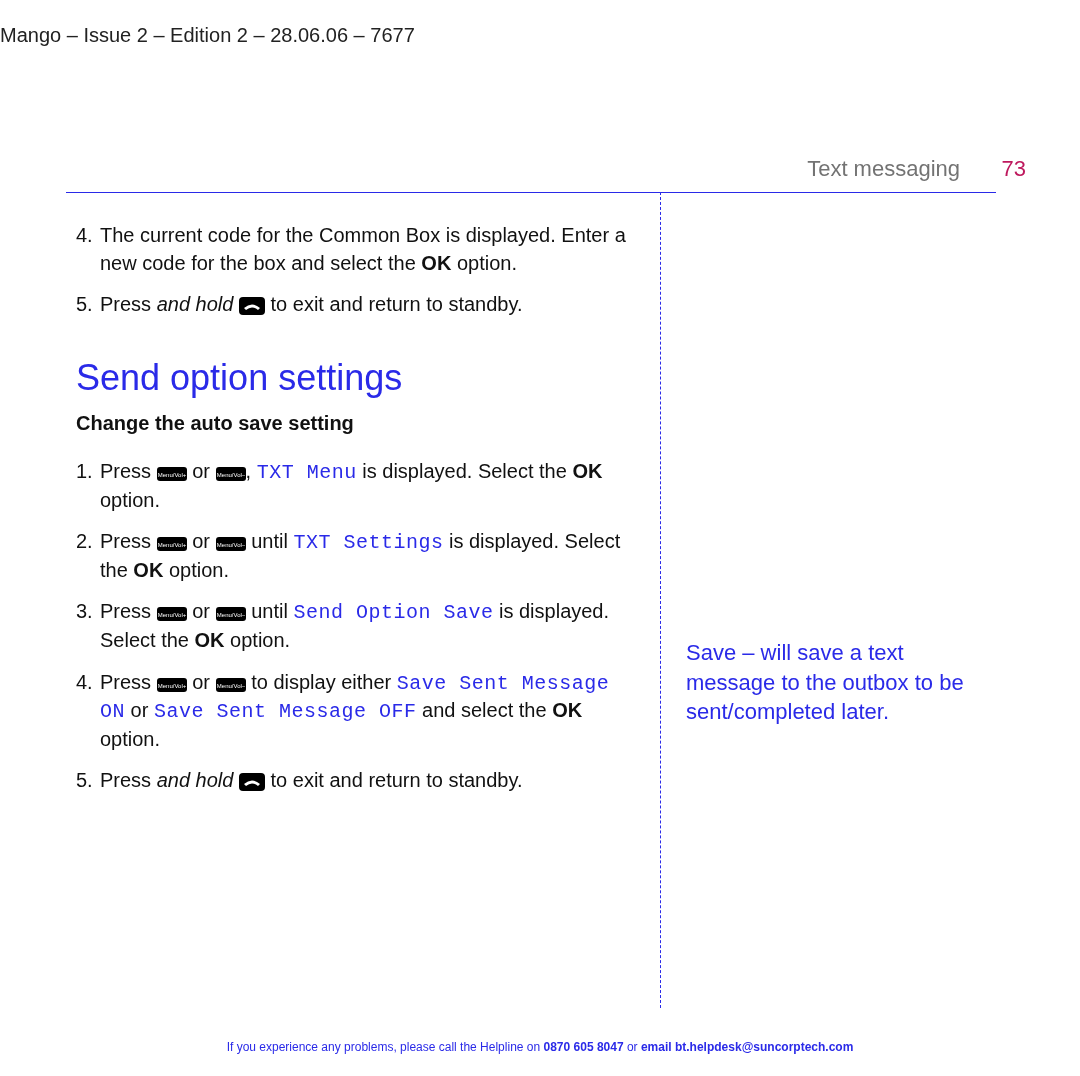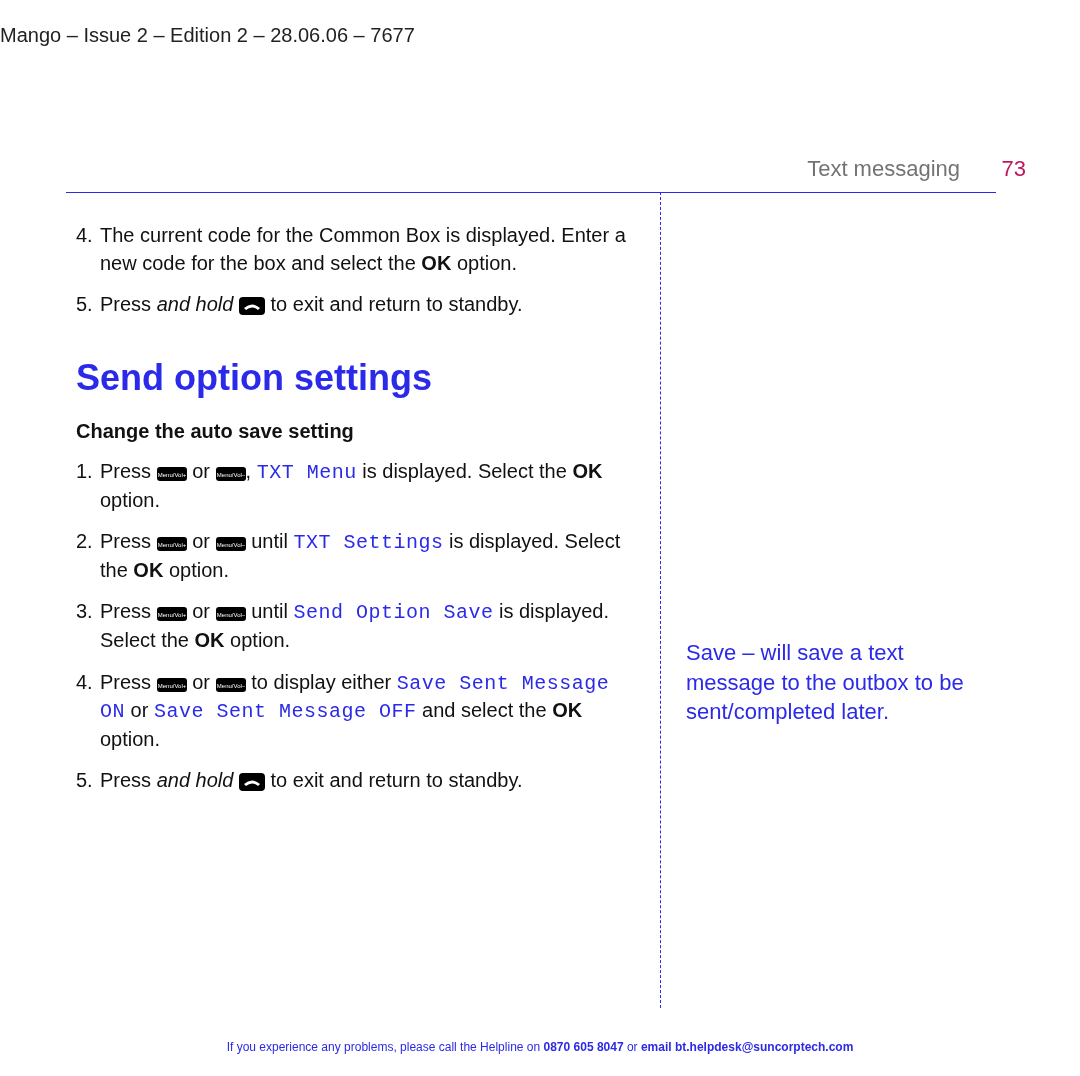--- a/index.html
+++ b/index.html
@@ -8,22 +8,22 @@
   .section-label{position:absolute;top:156px;right:120px;font-size:22px;color:#737373}
   .page-number{position:absolute;top:156px;right:54px;font-size:22px;color:#be185d}
   .rule{position:absolute;top:192px;left:66px;width:930px;height:0;border-top:1px solid #2a2ae8}
   .vrule{position:absolute;top:192px;left:660px;width:0;height:816px;border-left:1px dashed #2a2ae8}
   .left-col{position:absolute;top:222px;left:76px;width:562px;font-size:20px;line-height:1.38;color:#111}
   .right-col{position:absolute;top:638px;left:686px;width:310px;font-size:22px;line-height:1.35;color:#2a2ae8}
   ol.steps{margin:0;padding:0;list-style:none}
   ol.steps>li{display:flex;margin-bottom:14px}
   ol.steps>li .num{width:24px;flex-shrink:0}
   ol.steps>li .txt{flex:1}
-  h2.section{margin:34px 0 16px 0;font-weight:700;font-size:36px;color:#2a2ae8}
-  h3.sub{margin:0 0 12px 0;font-weight:700;font-size:20px;color:#111}
+  h2.section{margin:34px 0 8px 0;font-weight:400;font-size:36px;color:#2a2ae8}
+  h3.sub{margin:0 0 20px 0;font-weight:700;font-size:20px;color:#111}
   .bold{font-weight:700}
   .ital{font-style:italic}
   .lcd{font-family:"Courier New",monospace;color:#2a2ae8;letter-spacing:0.5px}
   svg.icon{display:inline-block;vertical-align:-4px}
   svg.btn{display:inline-block;vertical-align:-3px}
   .footer{position:absolute;bottom:22px;left:0;width:100%;text-align:center;font-size:12px;color:#2a2ae8;font-weight:700}
   .footer .light{font-weight:400}
 </style>
 </head>
 <body>

